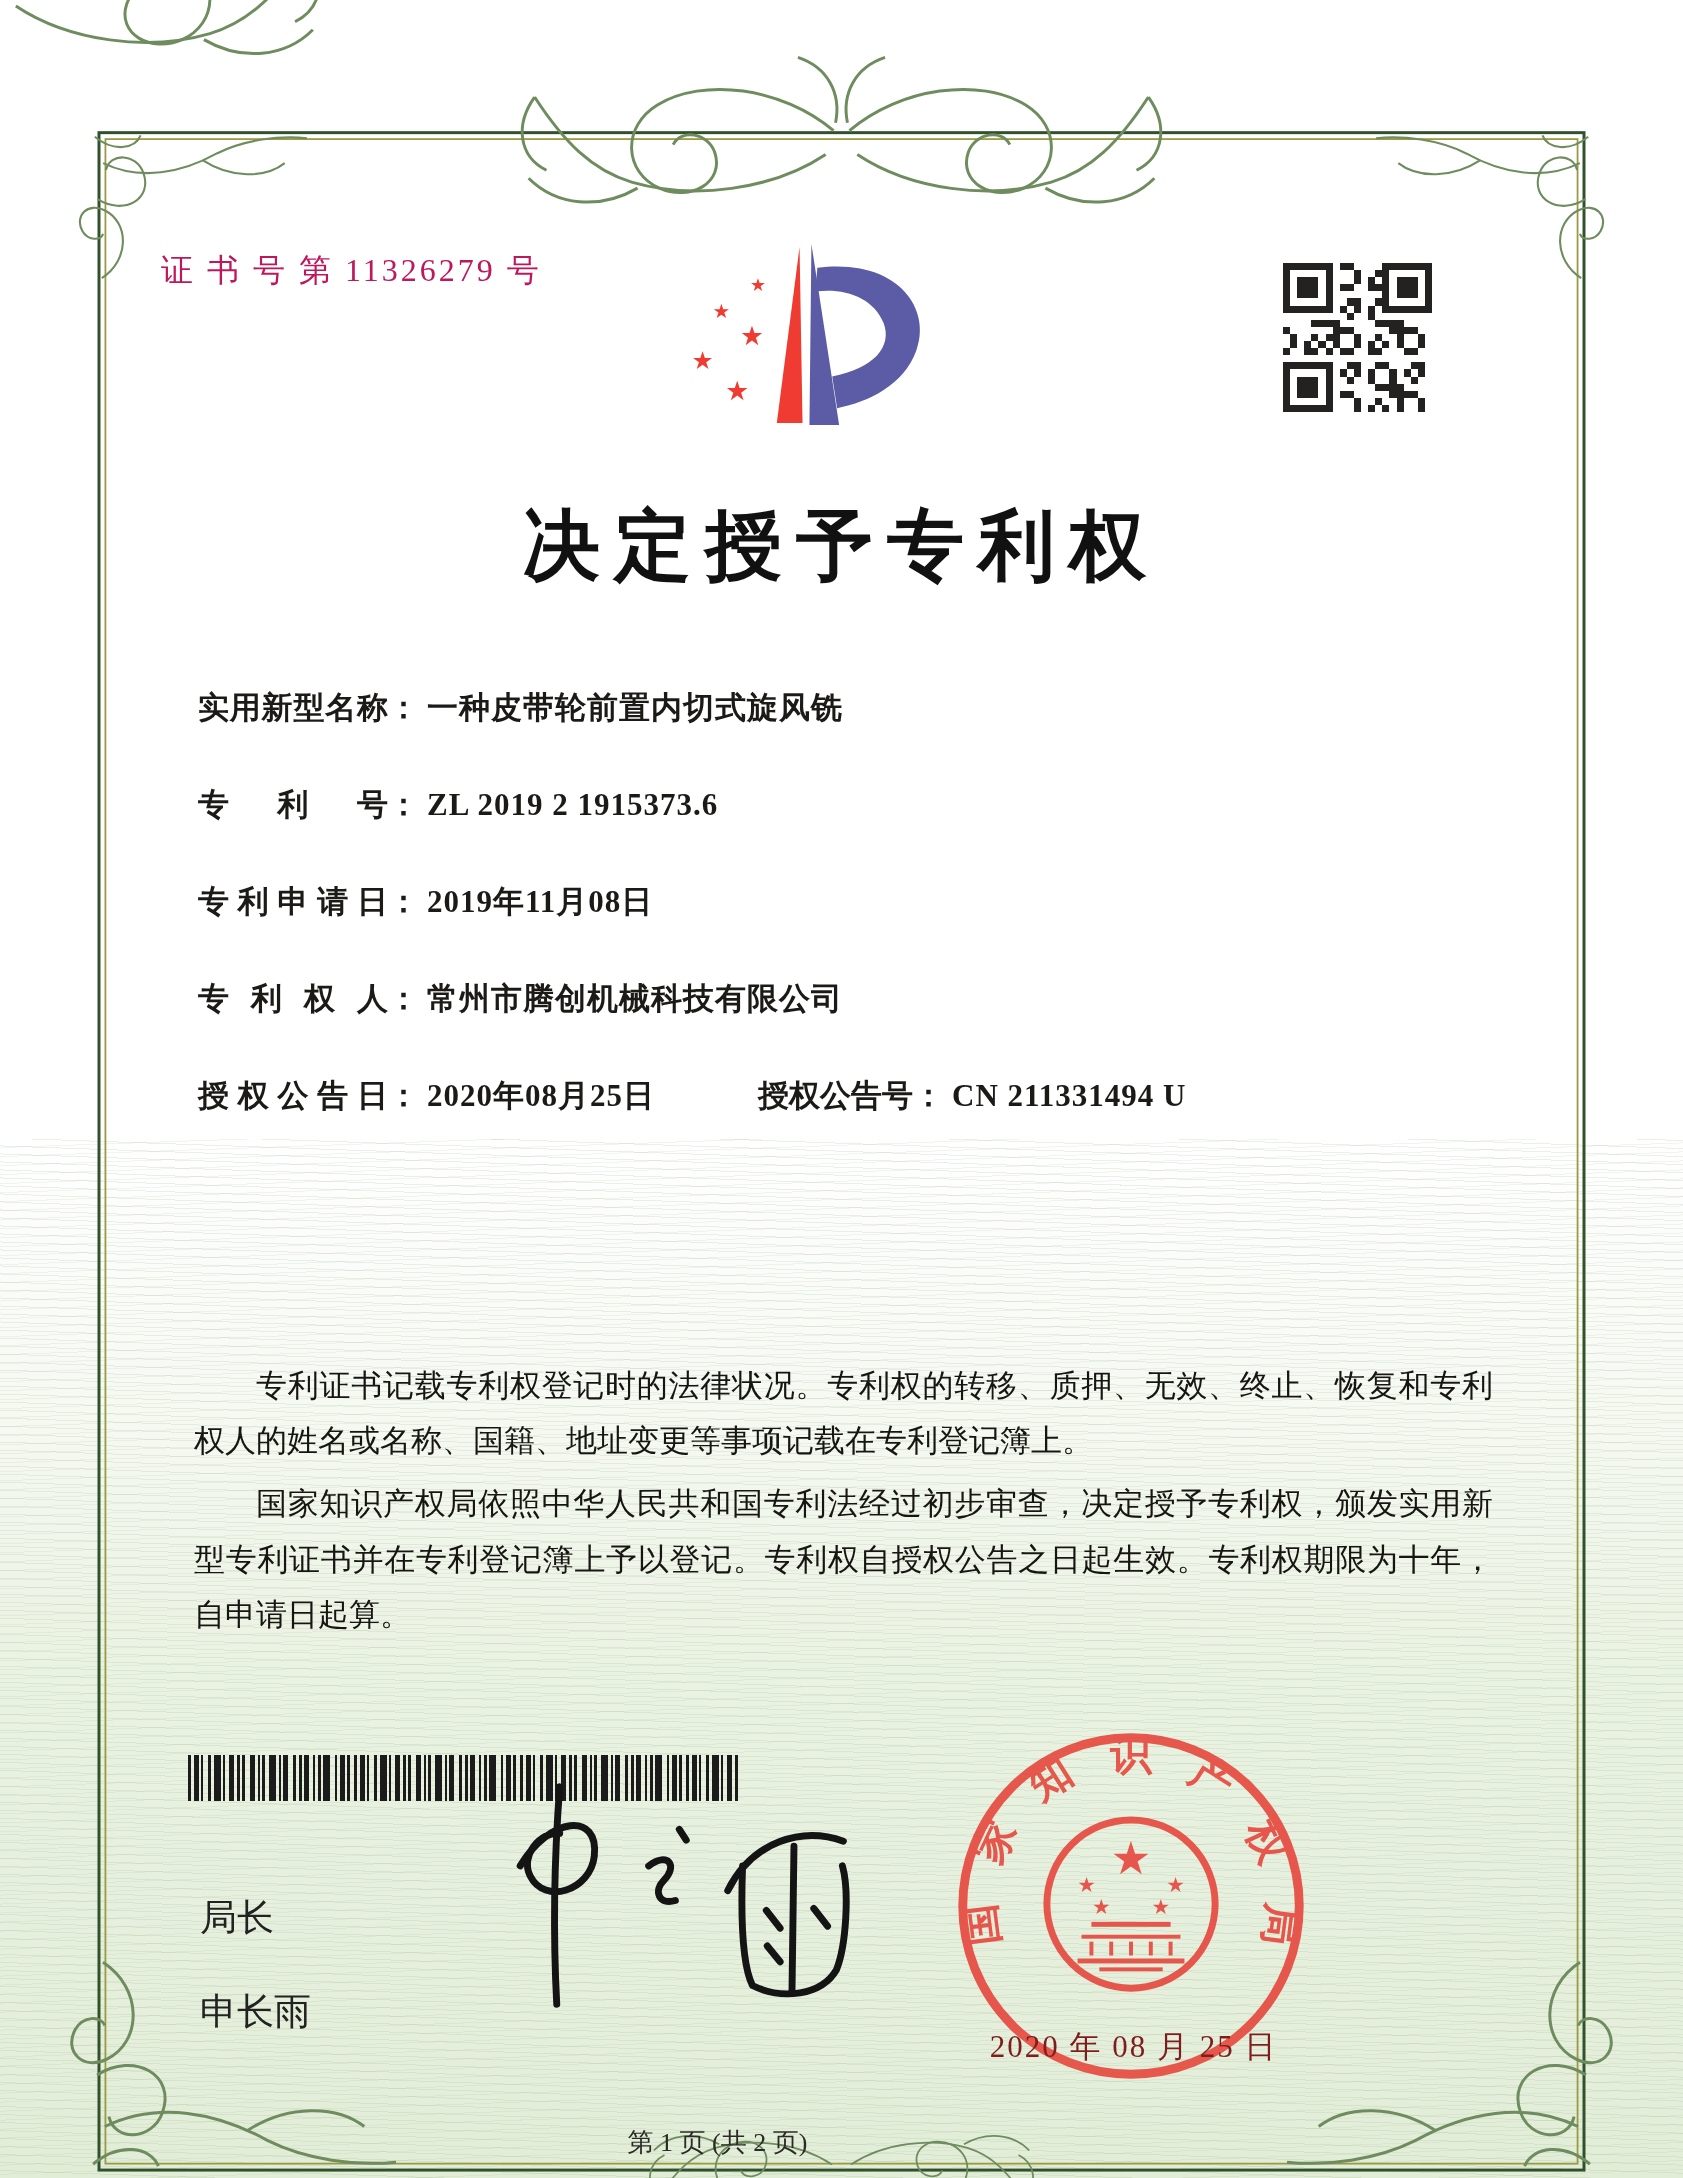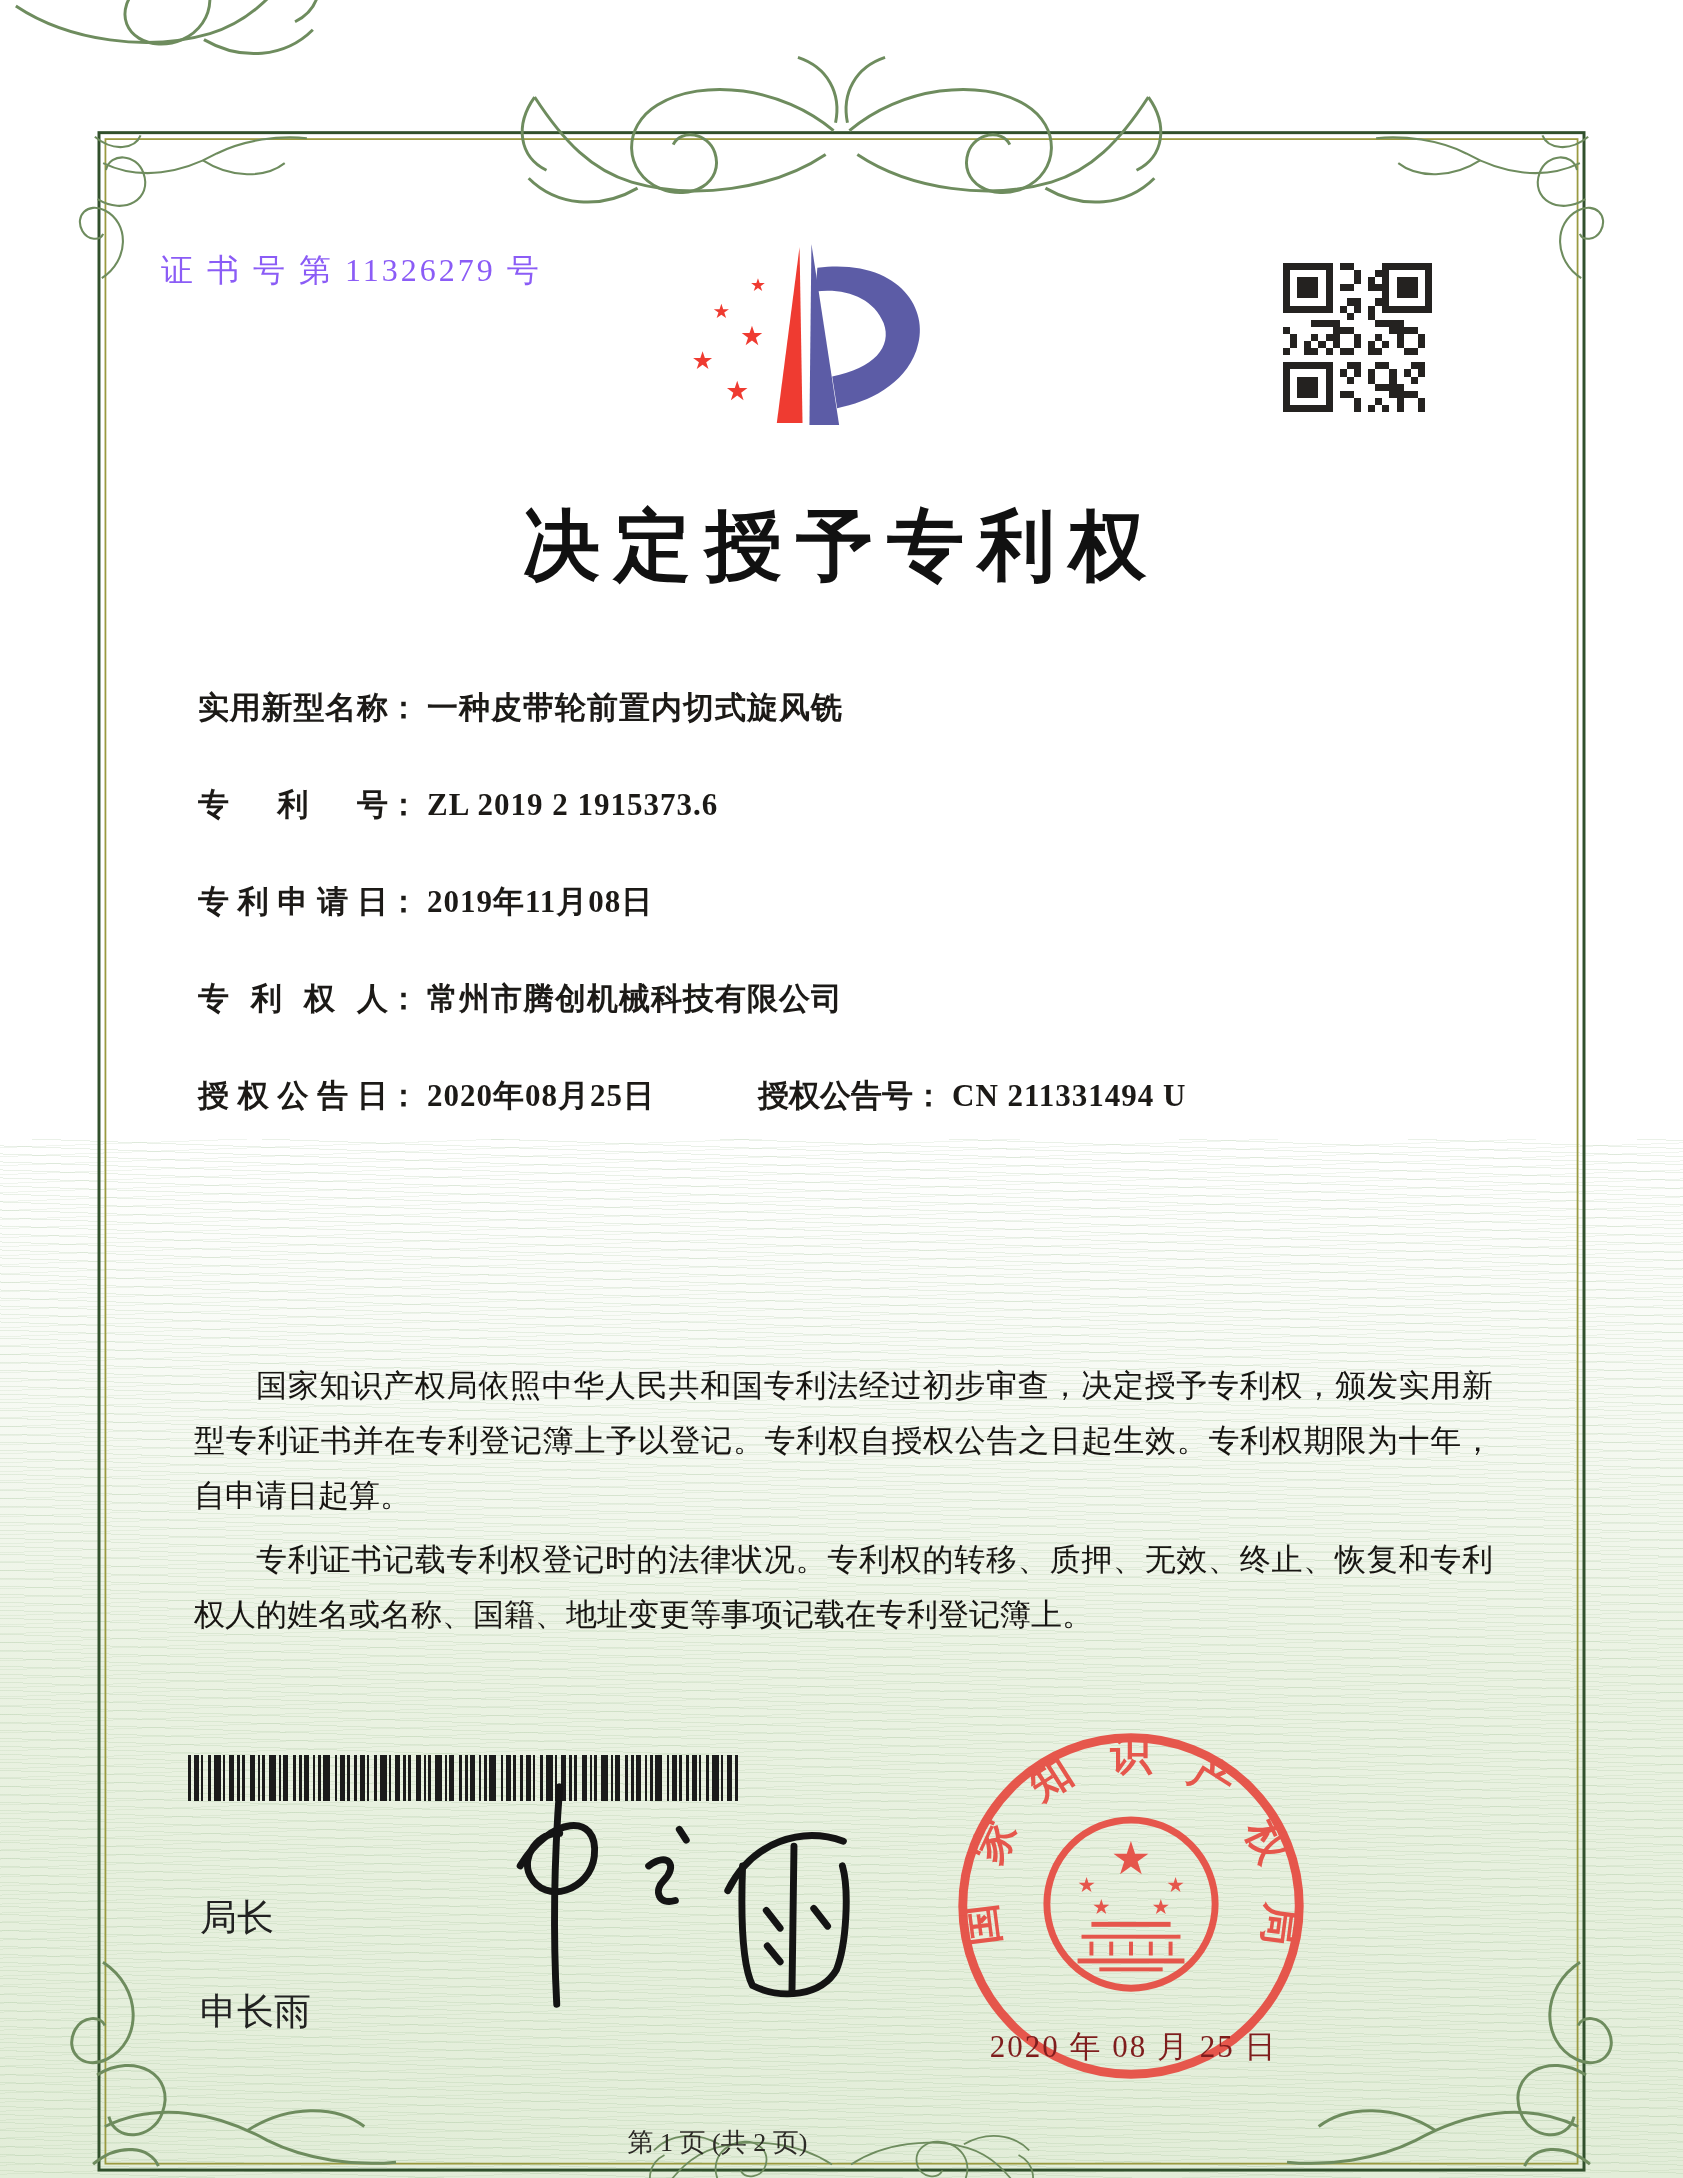--- a/index.html
+++ b/index.html
@@ -8,21 +8,21 @@
   
   .wash{position:absolute;left:0;top:1139px;width:1683px;height:1040px;z-index:0;
     background:
       repeating-linear-gradient(2deg, rgba(150,185,140,.20) 0 1px, rgba(0,0,0,0) 1px 8px),
       repeating-linear-gradient(-2deg, rgba(150,185,140,.14) 0 1px, rgba(0,0,0,0) 1px 9px),
       linear-gradient(to bottom, rgba(234,242,226,0) 0px, rgba(234,242,226,.45) 277px,
                       #eaf2e2 535px, #e2edd8 1040px);}
   .frame{position:absolute;left:0;top:0;z-index:1;}
   .content{position:absolute;left:0;top:0;width:1683px;height:2178px;z-index:2;}
 
-  .certno{position:absolute;left:161px;top:249px;font-size:32px;letter-spacing:3px;color:#8b5cf6;}
+  .certno{position:absolute;left:161px;top:249px;font-size:32px;letter-spacing:3px;color:#be185d;}
   .logo{position:absolute;left:671px;top:230px;}
   .qr{position:absolute;left:1283px;top:263px;width:149px;height:149px;background:#fff;
       display:grid;grid-template-columns:repeat(21,1fr);grid-template-rows:repeat(21,1fr);}
   .qr div{background:transparent;}
   .qr div.on{background:#242220;}
   .title{position:absolute;left:0;top:495px;width:1683px;text-align:center;font-size:77px;
          font-weight:bold;letter-spacing:14px;color:#111;}
   .fields{position:absolute;left:198px;top:687px;width:1297px;font-size:31px;}
   .frow{height:97px;white-space:nowrap;font-weight:bold;}
   .flabel{display:inline-block;width:190px;text-align:justify;text-align-last:justify;
@@ -563,22 +563,22 @@
       </div>
       <div class="frow">
         <span class="flabel">专利权人</span><span class="fcolon">：</span><span class="fvalue">常州市腾创机械科技有限公司</span>
       </div>
       <div class="frow">
         <span class="flabel">授权公告日</span><span class="fcolon">：</span><span class="fvalue">2020年08月25日</span><span class="grant2"><span>授权公告号</span><span class="fcolon">：</span><span class="fvalue">CN 211331494 U</span></span>
       </div>
     </div>
 
     <div class="paras">
+      <p>专利证书记载专利权登记时的法律状况。专利权的转移、质押、无效、终止、恢复和专利权人的姓名或名称、国籍、地址变更等事项记载在专利登记簿上。</p>
       <p>国家知识产权局依照中华人民共和国专利法经过初步审查，决定授予专利权，颁发实用新型专利证书并在专利登记簿上予以登记。专利权自授权公告之日起生效。专利权期限为十年，自申请日起算。</p>
-      <p>专利证书记载专利权登记时的法律状况。专利权的转移、质押、无效、终止、恢复和专利权人的姓名或名称、国籍、地址变更等事项记载在专利登记簿上。</p>
     </div>
 
     <div class="barcode" id="barcode">
         <i style="width: 3px;"></i>
         <s style="width: 3px;"></s>
         <i style="width: 5px;"></i>
         <s style="width: 2px;"></s>
         <i style="width: 2px;"></i>
         <s style="width: 5px;"></s>
         <i style="width: 3px;"></i>

